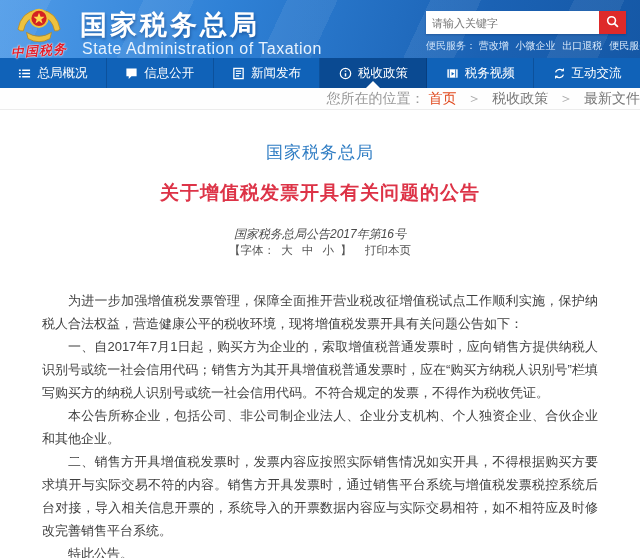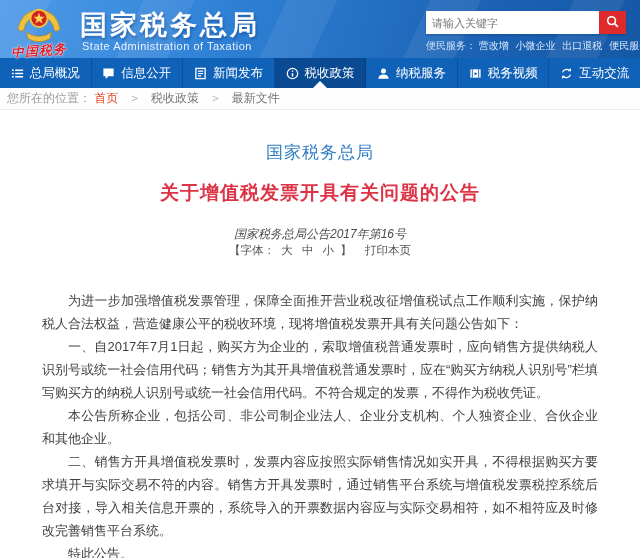--- a/index.html
+++ b/index.html
@@ -10,43 +10,43 @@
   .header { position:relative; height:58px;
     background:linear-gradient(105deg,#4f9be8 0%,#2f81d6 35%,#1b62b4 75%,#1558a6 100%); }
   .header::before { content:""; position:absolute; inset:0;
     background:repeating-linear-gradient(115deg, rgba(255,255,255,.07) 0 46px, rgba(255,255,255,0) 46px 130px); }
   .logo-wrap { position:absolute; left:8px; top:1px; width:62px; text-align:center; z-index:2; }
   .logo-script { margin-top:-7px; font-family:"Liberation Serif","DejaVu Serif",serif;
     font-style:italic; font-weight:bold; font-size:13px; color:#e01f2d;
     text-shadow:0 0 2px #fff,0 0 1px #fff; letter-spacing:1px; transform:rotate(-4deg); }
   .site-title { position:absolute; left:80px; top:7px; z-index:2; color:#fff; font-weight:bold;
     font-size:27px; letter-spacing:3px; text-shadow:1px 2px 3px rgba(0,30,80,.35); }
-  .site-subtitle { position:absolute; left:82px; top:40px; z-index:2; color:#e8f2fd; font-size:11px; letter-spacing:.5px; }
+  .site-subtitle { position:absolute; left:82px; top:40px; z-index:2; color:#e8f2fd; font-size:16px; letter-spacing:.5px; }
   .search-area { position:absolute; right:14px; top:11px; width:200px; z-index:2; }
   .search-box { display:flex; height:23px; box-shadow:0 1px 2px rgba(0,20,60,.25); }
   .search-input { flex:1; min-width:0; border:none; outline:none; padding:0 6px; font-size:11px; color:#444;
     font-family:"Liberation Sans","DejaVu Sans",sans-serif; }
   .search-btn { width:27px; border:none; background:#de2a2a; cursor:pointer;
     display:flex; align-items:center; justify-content:center; }
   .hot-words { margin-top:5px; font-size:10px; color:#cfe2f8; white-space:nowrap; }
   .hot-words a { color:#dcebfb; text-decoration:none; margin-right:4px; cursor:pointer; }
 
   
   .nav { display:flex; height:30px; background:#1062b8; }
   .nav-item { flex:1; position:relative; display:flex; align-items:center; justify-content:center;
     gap:6px; color:#fff; font-size:12.5px; cursor:pointer; border-right:1px solid rgba(0,25,60,.22); }
   .nav-item:last-child { border-right:none; }
   .nav-item.active { background:#0a4a92; }
   .nav-item.active::after { content:""; position:absolute; bottom:0; left:50%; margin-left:-7px;
     border-left:7px solid transparent; border-right:7px solid transparent; border-bottom:7px solid #fff; }
   .nav-icon { width:13px; height:13px; display:block; }
 
   
-  .breadcrumb { height:22px; line-height:21px; padding-left:7px; font-size:12px; color:#999;
-    background:#fefefe; border-bottom:1px solid #ececec; white-space:nowrap; }
+  .breadcrumb { height:22px; line-height:21px; padding-left:7px; font-size:14px; color:#999;
+    background:#fefefe; border-bottom:1px solid #ececec; white-space:nowrap;text-align:right; }
   .crumb-sep { margin:0 7px; color:#aaa; }
   .crumb { color:#777; text-decoration:none; cursor:pointer; }
   .crumb.home { color:#e0481d; }
 
   
   .content { padding-top:31px; }
   .agency { text-align:center; color:#2e7cc3; font-size:17px; letter-spacing:1px; }
   .article-title { text-align:center; color:#dd3347; font-size:19px; font-weight:bold;
     letter-spacing:1px; margin-top:16px; }
   .doc-number { text-align:center; color:#4a4a4a; font-size:12px; margin-top:20px;font-style:italic; }
@@ -122,27 +122,20 @@
   </div>
   <div class="nav-item active">
     <svg class="nav-icon" viewBox="0 0 14 14">
         <circle cx="7" cy="7" r="5.6" fill="none" stroke="#fff" stroke-width="1.3"></circle>
         <path d="M7 3.8v1.3M7 6.6V10.2" stroke="#fff" stroke-width="1.6"></path>
       </svg>
     <span>税收政策</span>
   </div>
   <div class="nav-item">
     <svg class="nav-icon" viewBox="0 0 14 14">
-        <circle cx="7" cy="4.3" r="2.7" fill="#fff"></circle>
-        <path d="M1.5 12.7c0-3.1 2.5-4.7 5.5-4.7s5.5 1.6 5.5 4.7z" fill="#fff"></path>
-      </svg>
-    <span>纳税服务</span>
-  </div>
-  <div class="nav-item">
-    <svg class="nav-icon" viewBox="0 0 14 14">
         <rect x="1.5" y="2.5" width="11" height="9" fill="#fff"></rect>
         <path d="M3.6 2.5v9M10.4 2.5v9" stroke="#1062b8" stroke-width="1"></path>
         <path d="M6 5.5l3 1.8-3 1.8z" fill="#1062b8"></path>
       </svg>
     <span>税务视频</span>
   </div>
   <div class="nav-item">
     <svg class="nav-icon" viewBox="0 0 14 14">
         <path d="M2.8 5.8A4.6 3.8 0 0110.4 3.6" fill="none" stroke="#fff" stroke-width="1.4"></path>
         <path d="M11.8 1.2v3.4H8.4z" fill="#fff"></path>

